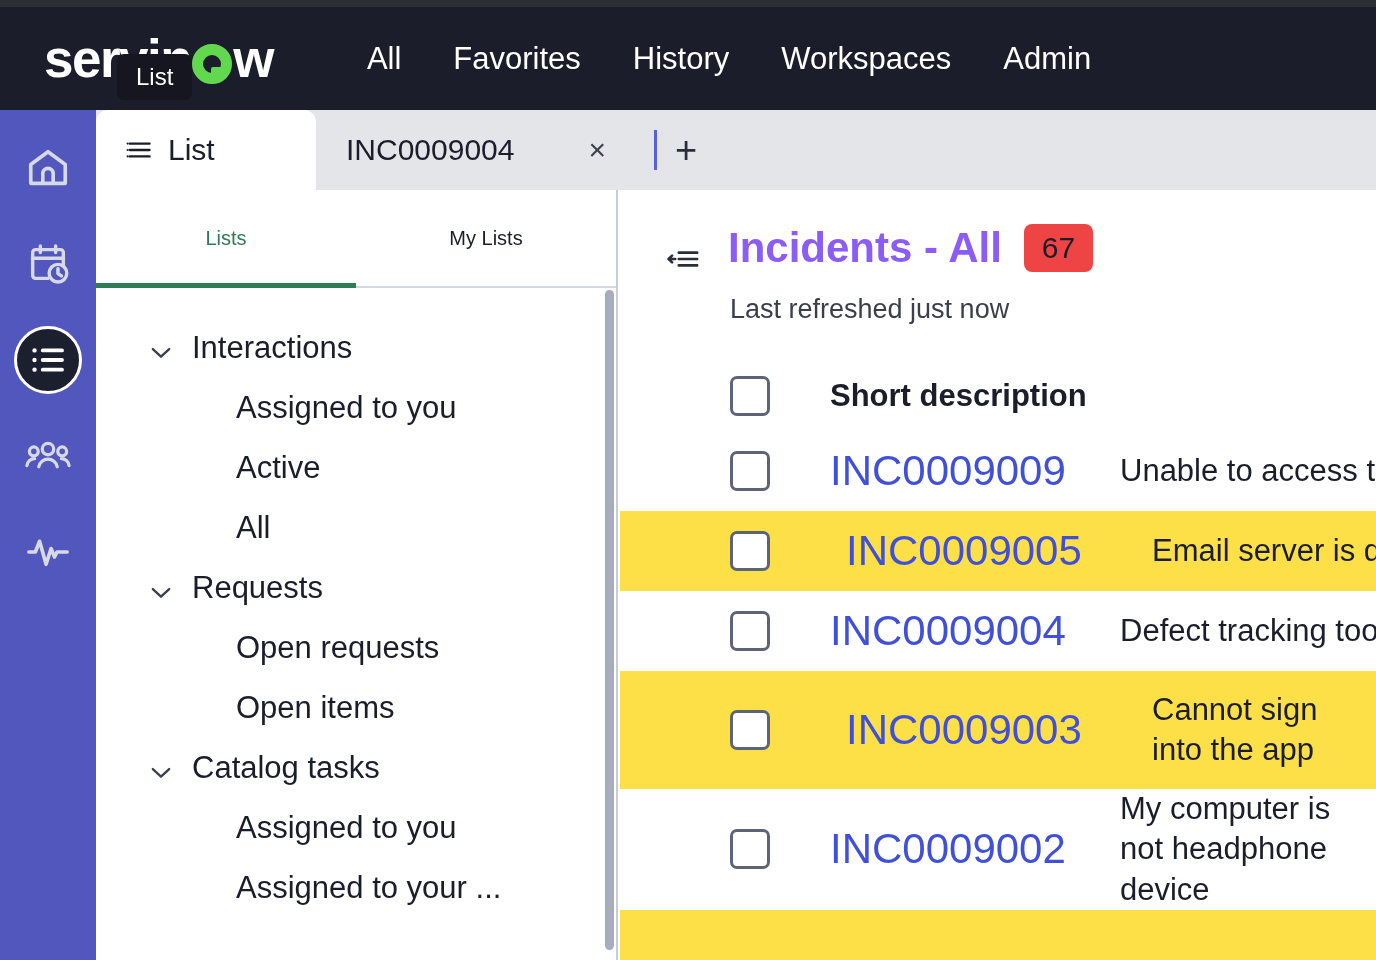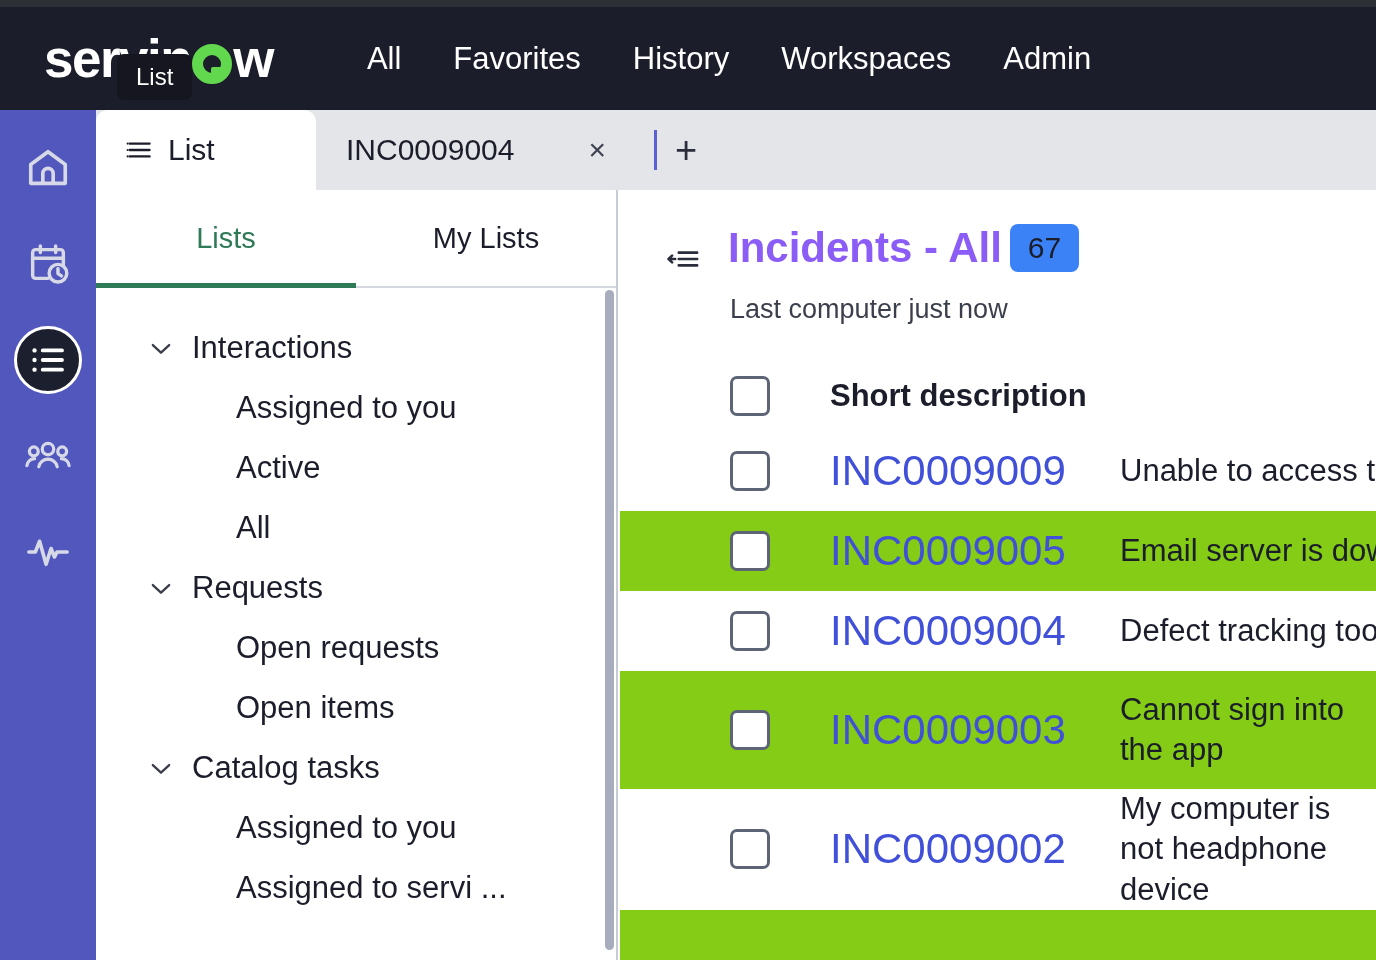--- a/index.html
+++ b/index.html
@@ -198,42 +198,42 @@
   .sidebar-tabs {
     display: flex;
     height: 98px;
     border-bottom: 2px solid #d5d8de;
   }
   .sb-tab {
     flex: 1;
     display: flex;
     align-items: center;
     justify-content: center;
-    font-size: 29px;
+    font-size: 20px;
     color: #1b1d2a;
     cursor: pointer;
     position: relative;
   }
   .sb-tab.active {
     color: #2f7a57;
   }
   .sb-tab.active::after {
     content: "";
     position: absolute;
     left: 0; right: 0; bottom: -2px;
     height: 5px;
     background: #2f7a57;
   }
 
   .tree {
     padding-top: 30px;
   }
   .tree-group {
     display: flex;
-    align-items: center;
+    align-items: flex-end;
     padding: 12px 0 12px 48px;
     cursor: pointer;
   }
   .tree-group .chev {
     width: 34px;
     display: flex;
     align-items: center;
     justify-content: center;
     margin-right: 14px;
   }
@@ -284,22 +284,22 @@
     display: flex;
     align-items: center;
   }
   .page-title {
     font-size: 42px;
     font-weight: 700;
     color: #8b5cf6;
     white-space: nowrap;
   }
   .count-badge {
-    margin-left: 8px;
-    background: #3b82f6;
+    margin-left: 22px;
+    background: #ef4444;
     color: #1b1d2a;
     font-size: 30px;
     padding: 6px 18px;
     border-radius: 8px;
     line-height: 1.2;
   }
   .refresh-text {
     font-size: 27px;
     color: #3b3f4c;
     margin: 14px 0 0 110px;
@@ -314,21 +314,22 @@
   .trow {
     display: flex;
     align-items: center;
     min-height: 80px;
     padding-left: 110px;
   }
   .trow.header {
     min-height: 70px;
   }
   .trow.alt {
-    background: #84cc16;
+    background: #fde047;
+    gap: 16px;
   }
   .cell-check {
     width: 100px;
     flex-shrink: 0;
     display: flex;
     align-items: center;
   }
   .chk {
     width: 40px; height: 40px;
     border: 3px solid #5d6475;
@@ -512,21 +513,21 @@
 
       <div class="tree-group">
         <span class="chev">
           <svg width="28" height="28" viewBox="0 0 24 24" fill="none" stroke="#3b3f4c" stroke-width="2" stroke-linecap="round" stroke-linejoin="round">
               <path d="M5 9.5 12 16l7-6.5"></path>
             </svg>
         </span>
         <span class="tree-group-label">Catalog tasks</span>
       </div>
       <div class="tree-item">Assigned to you</div>
-      <div class="tree-item">Assigned to servi ...</div>
+      <div class="tree-item">Assigned to your ...</div>
     </div>
 
     <div class="sidebar-scrollbar"></div>
   </div>
 
   <div class="main">
 
     <div class="main-header">
       <span class="collapse-icon">
         <svg width="34" height="34" viewBox="0 0 24 24" fill="none" stroke="#2a2d3a" stroke-width="1.8" stroke-linecap="round" stroke-linejoin="round">
@@ -534,21 +535,21 @@
           <path d="M6.5 12H2M4.3 9.6 1.8 12l2.5 2.4"></path>
         </svg>
       </span>
       <div>
         <div class="title-row">
           <span class="page-title">Incidents - All</span>
           <span class="count-badge">67</span>
         </div>
       </div>
     </div>
-    <div class="refresh-text">Last computer just now</div>
+    <div class="refresh-text">Last refreshed just now</div>
 
     <div class="table">
 
       <div class="trow header">
         <div class="cell-check">
           <div class="chk"></div>
         </div>
         <div class="col-head">Short description</div>
       </div>
 

